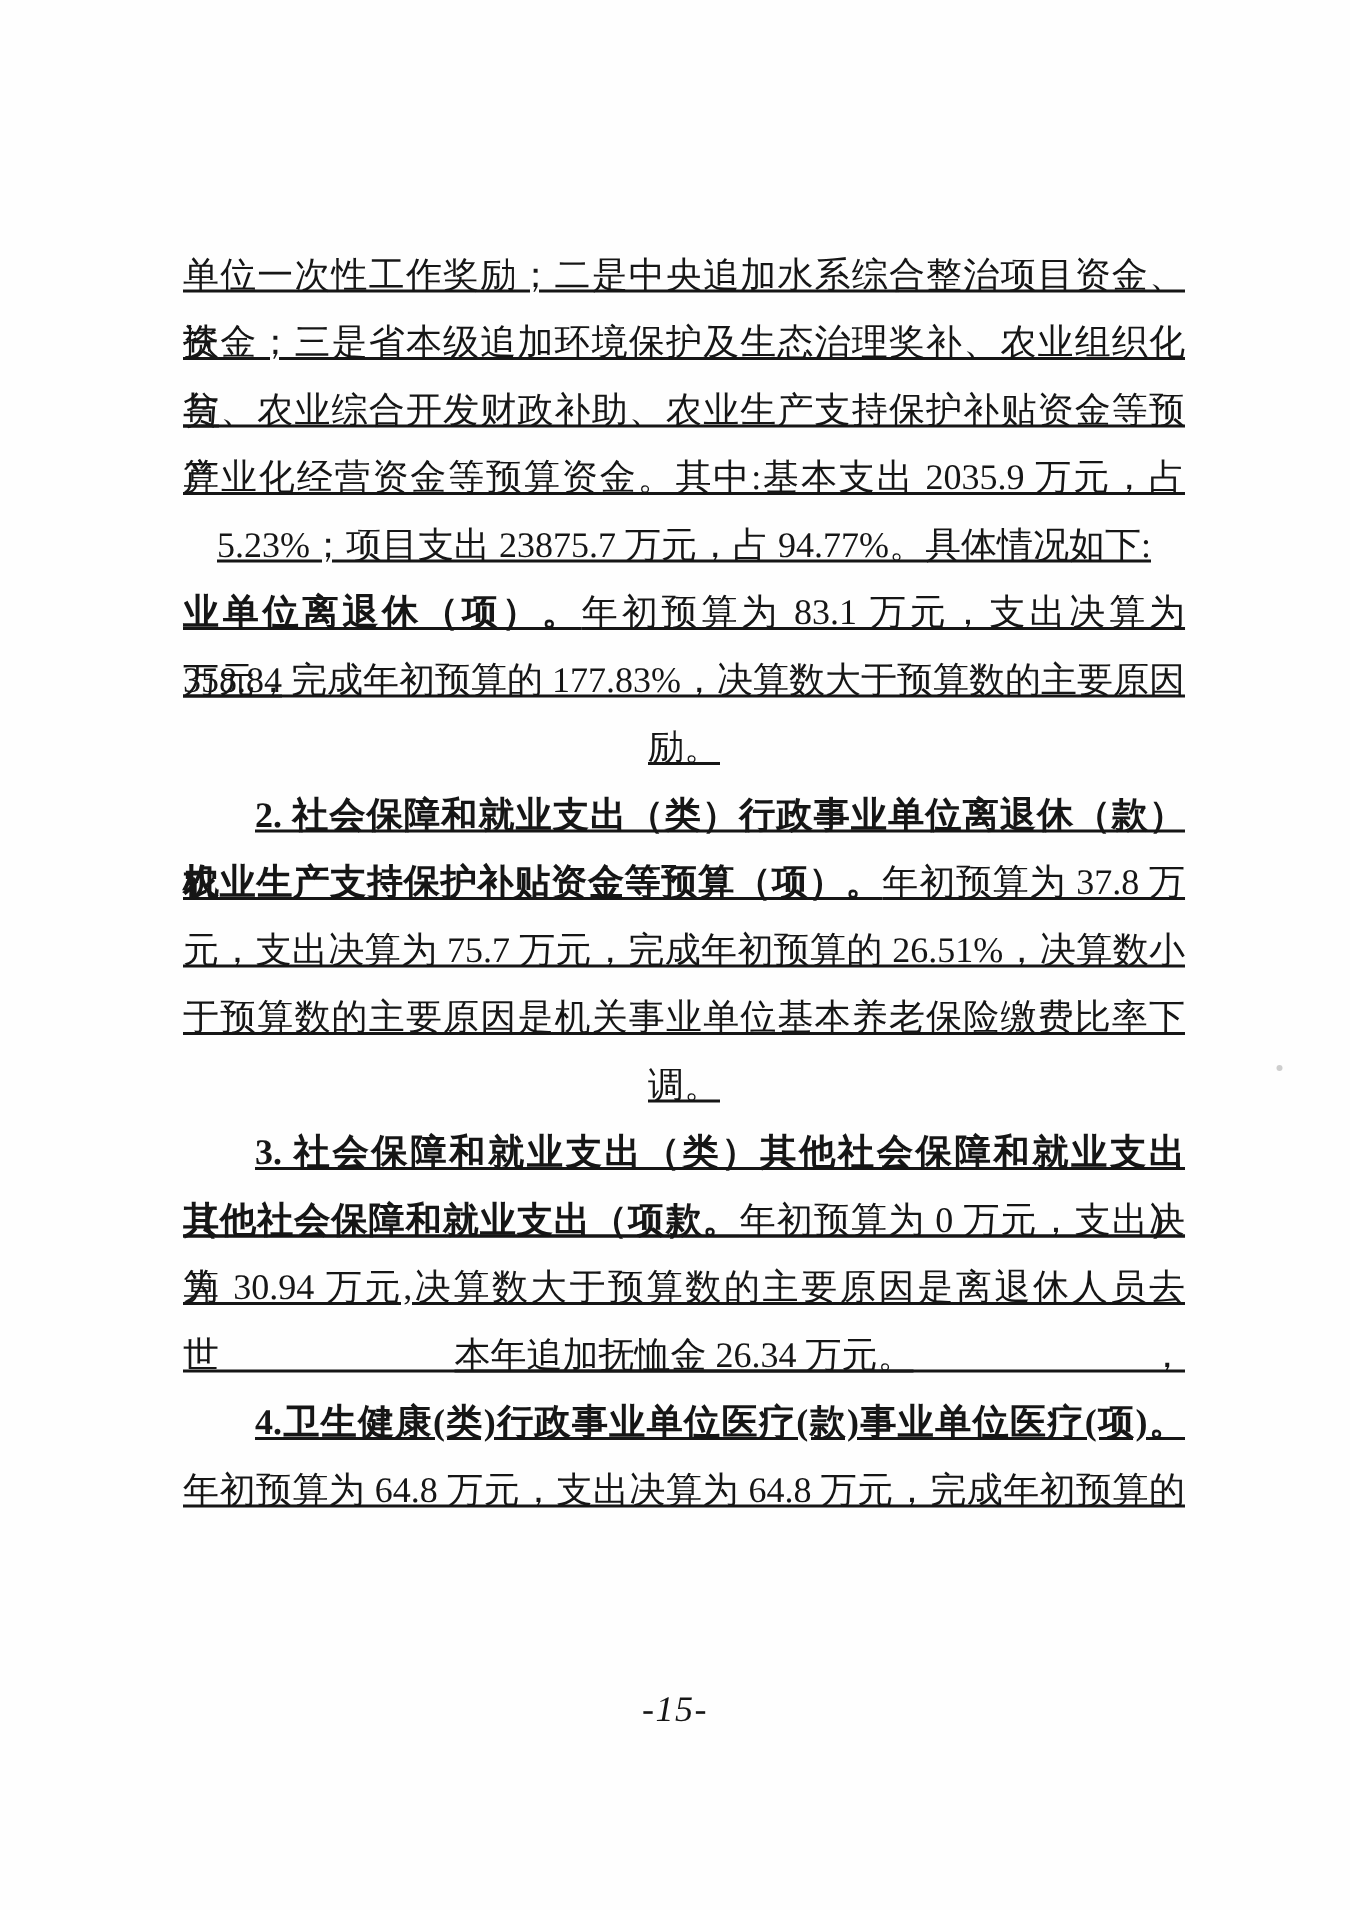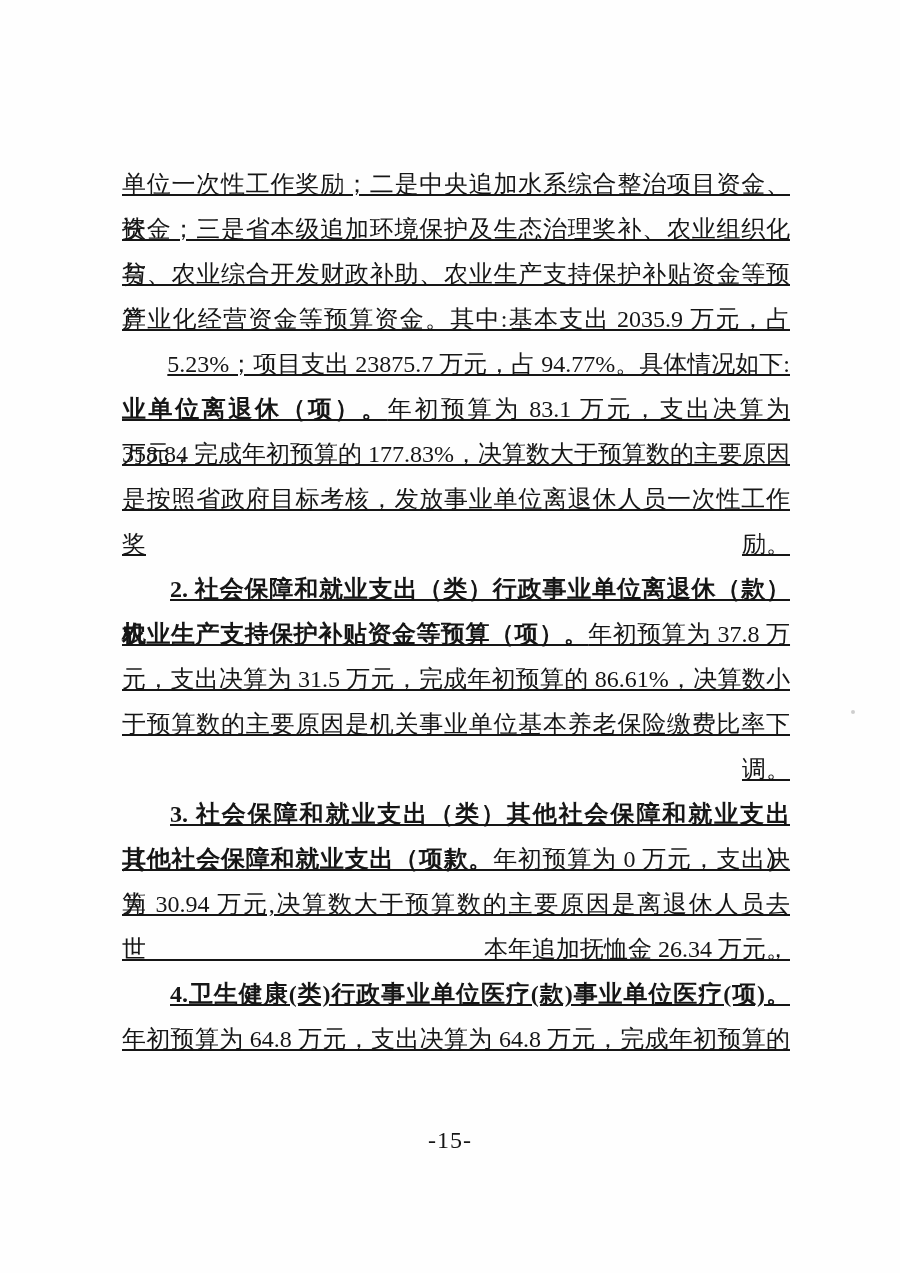--- a/index.html
+++ b/index.html
@@ -25,21 +25,21 @@
   }
   .paragraph {
     margin: 0;
     padding: 0;
     text-decoration: underline;
   }
   .text-line {
     height: 45px;
     line-height: 45px;
     font-size: 24px;
-    text-align: right;
+    text-align: center;
     overflow: visible;
   }
   .text-line.fill {
     text-align: justify;
     text-align-last: justify;
     text-justify: inter-ideograph;
   }
   .text-line.indent {
     text-indent: 48px;
   }
@@ -49,20 +49,21 @@
   .page-number {
     position: absolute;
     left: 0;
     top: 1118px;
     width: 100%;
     height: 45px;
     line-height: 45px;
     text-align: center;
     font-size: 24px;
     letter-spacing: 1px;
+    font-style: italic;
   }
   .scan-speck {
     position: absolute;
     left: 851px;
     top: 710px;
     width: 4px;
     height: 4px;
     border-radius: 50%;
     background: #b9b9b9;
     opacity: 0.7;
@@ -76,27 +77,26 @@
       <div class="paragraph">
         <div class="text-line fill"><span class="seg">单位一次性工作奖励；二是中央追加水系综合整治项目资金、扶</span></div>
         <div class="text-line fill"><span class="seg">资金；三是省本级追加环境保护及生态治理奖补、农业组织化与</span></div>
         <div class="text-line fill"><span class="seg">贫、农业综合开发财政补助、农业生产支持保护补贴资金等预算</span></div>
         <div class="text-line fill"><span class="seg">产业化经营资金等预算资金。其中:基本支出 2035.9 万元，占</span></div>
         <div class="text-line"><span class="seg">5.23%；项目支出 23875.7 万元，占 94.77%。具体情况如下:</span></div>
       </div>
       <div class="paragraph">
         <div class="text-line fill"><span class="seg bold">业单位离退休（项）。</span><span class="seg">年初预算为 83.1 万元，支出决算为 358.84</span></div>
         <div class="text-line fill"><span class="seg">万元，完成年初预算的 177.83%，决算数大于预算数的主要原因</span></div>
-        <div class="text-line fill"><span class="seg">是按照省政府目标考核，发放事业单位离退休人员一次性工作奖</span></div>
         <div class="text-line"><span class="seg">励。</span></div>
       </div>
       <div class="paragraph">
         <div class="text-line fill indent"><span class="seg bold">2. 社会保障和就业支出（类）行政事业单位离退休（款）机</span></div>
         <div class="text-line fill"><span class="seg bold">农业生产支持保护补贴资金等预算（项）。</span><span class="seg">年初预算为 37.8 万</span></div>
-        <div class="text-line fill"><span class="seg">元，支出决算为 31.5 万元，完成年初预算的 86.61%，决算数小</span></div>
+        <div class="text-line fill"><span class="seg">元，支出决算为 75.7 万元，完成年初预算的 26.51%，决算数小</span></div>
         <div class="text-line fill"><span class="seg">于预算数的主要原因是机关事业单位基本养老保险缴费比率下</span></div>
         <div class="text-line"><span class="seg">调。</span></div>
       </div>
       <div class="paragraph">
         <div class="text-line fill indent"><span class="seg bold">3. 社会保障和就业支出（类）其他社会保障和就业支出（款）</span></div>
         <div class="text-line fill"><span class="seg bold">其他社会保障和就业支出（项）。</span><span class="seg">年初预算为 0 万元，支出决算</span></div>
         <div class="text-line fill"><span class="seg">为 30.94 万元,决算数大于预算数的主要原因是离退休人员去世，</span></div>
         <div class="text-line"><span class="seg">本年追加抚恤金 26.34 万元。</span></div>
       </div>
       <div class="paragraph">

